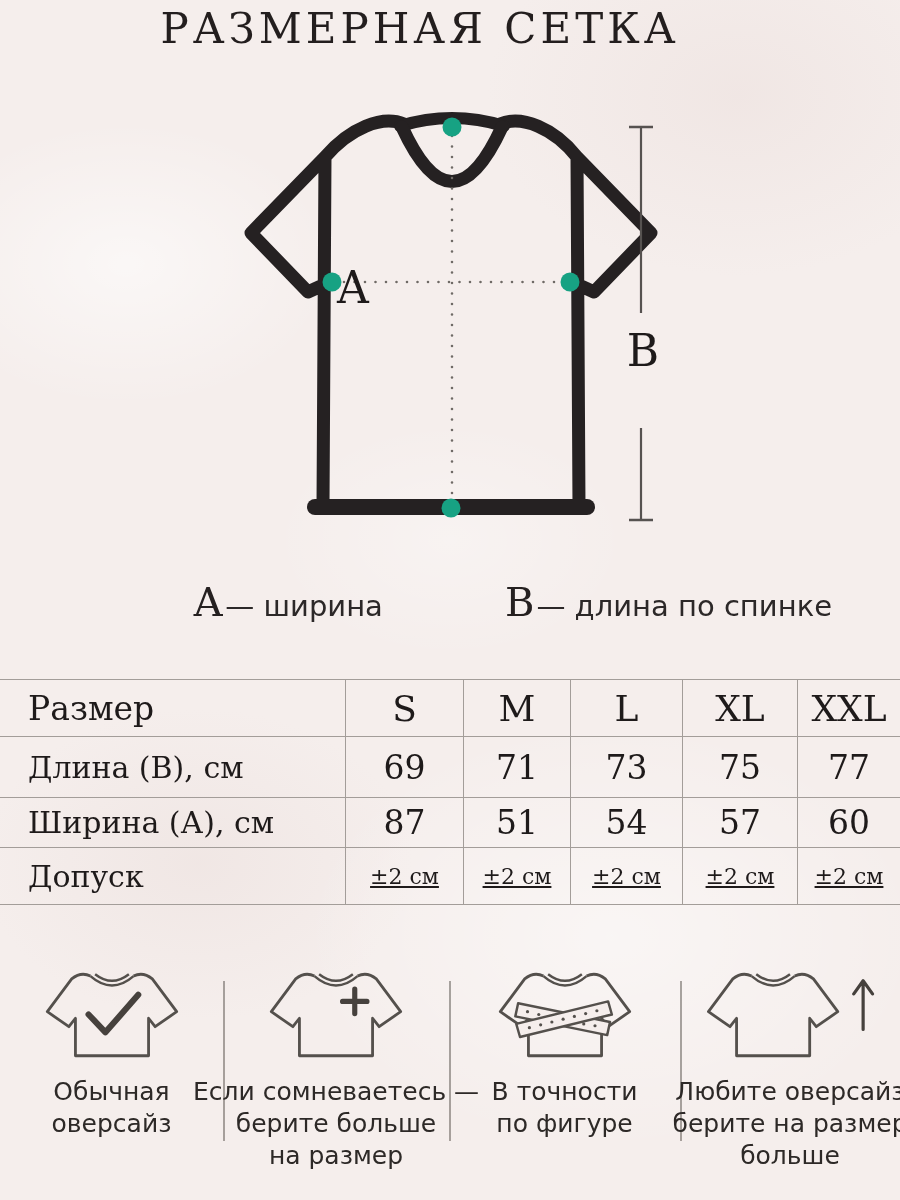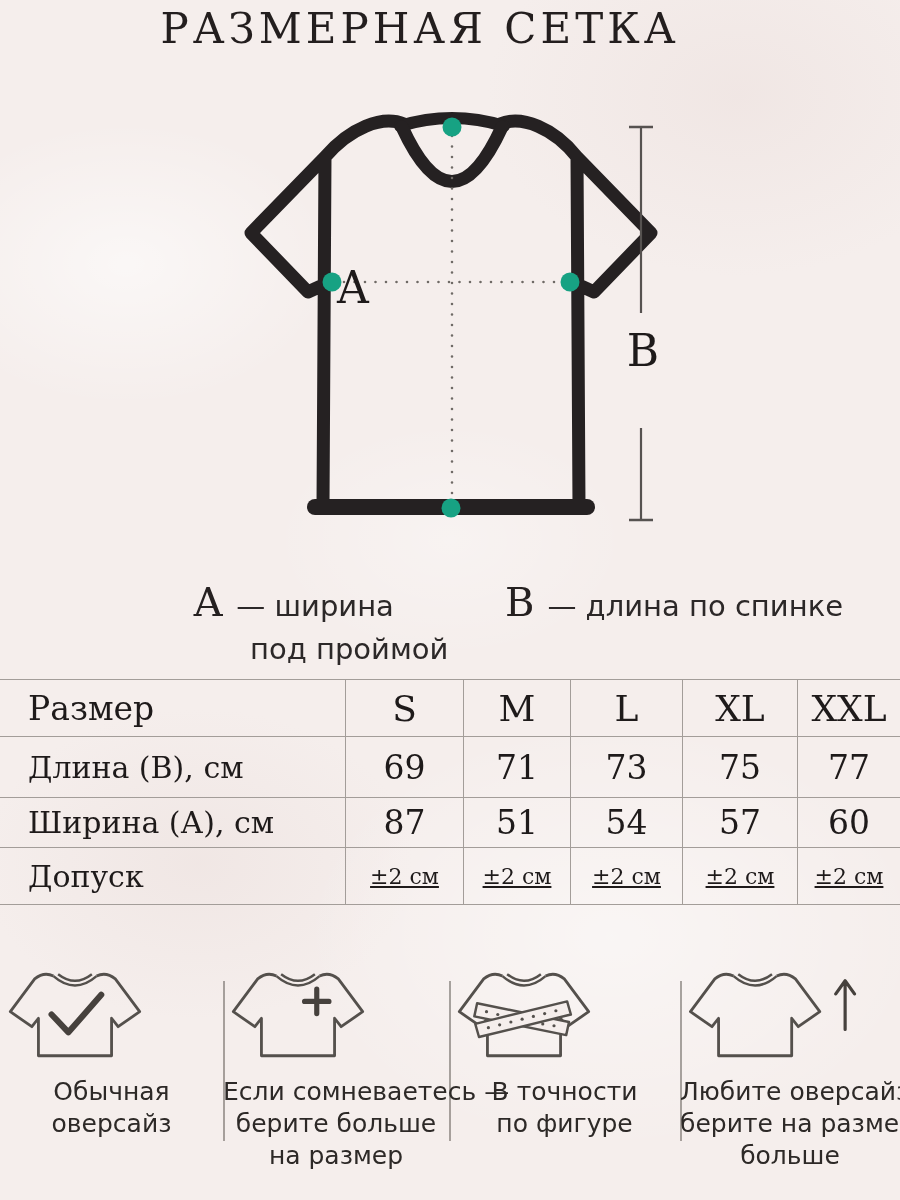--- a/index.html
+++ b/index.html
@@ -26,21 +26,21 @@
   
   .legend-item{ position:absolute; white-space:nowrap; }
   .legend-a{ left:193px; top:579px; }
   .legend-b{ left:505px; top:579px; }
   .legend-letter{
     font-family:"DejaVu Serif","Liberation Serif",serif;
     font-size:40px; color:#252020;
   }
   .legend-text{
     font-family:"DejaVu Sans","Liberation Sans",sans-serif;
-    font-size:29px; color:#2c2828; margin-left:13px;
+    font-size:29px; color:#2c2828; margin-left:2px;
   }
   .legend-line2{
     font-family:"DejaVu Sans","Liberation Sans",sans-serif;
     font-size:29px; color:#2c2828; margin-left:57px; margin-top:7px;
   }
 
   
   .size-table{
     position:absolute; top:679px; left:0; width:780px;
     display:grid;
@@ -57,21 +57,21 @@
   .cell.sizehead{ font-size:36px; }
   .cell.headlabel{ font-size:33px; }
   .cell.tol{ font-size:22px;text-decoration:underline; }
   .cell.bottom{ border-bottom:1.5px solid #a39d99; }
 
   
   .fit-grid{
     position:absolute; top:962px; left:0; width:900px;
     display:grid; grid-template-columns:223px 226px 231px 220px;
   }
-  .fit-option{ display:flex; flex-direction:column; }
+  .fit-option{ display:flex; flex-direction:column; align-items:center; }
   .fit-option svg{ display:block; }
   .caption{
     margin-top:9px; text-align:center;
     font-family:"DejaVu Sans","Liberation Sans",sans-serif;
     font-size:25px; line-height:32px; color:#2d2927; white-space:nowrap;
   }
   .v-divider{
     position:absolute; width:1.5px; height:160px; top:981px;
     background:rgba(100,95,90,.55);
   }
@@ -106,21 +106,20 @@
   <path d="M629 67 H653 M629 460 H653" fill="none" stroke="#565250" stroke-width="2.6"></path>
 
   <text x="353" y="243" text-anchor="middle" font-size="44" font-family="DejaVu Serif, Liberation Serif, serif" fill="#1e1a1a">А</text>
   <text x="643" y="306" text-anchor="middle" font-size="44" font-family="DejaVu Serif, Liberation Serif, serif" fill="#1e1a1a">В</text>
 </svg>
 
 <div class="legend-item legend-a">
   <div>
     <span class="legend-letter">А</span><span class="legend-text">— ширина</span>
   </div>
-  <div class="legend-line2">под проймой</div>
 </div>
 <div class="legend-item legend-b">
   <div>
     <span class="legend-letter">В</span><span class="legend-text">— длина по спинке</span>
   </div>
 </div>
 
 <div class="size-table">
   <div class="cell rowlabel headlabel">Размер</div>
   <div class="cell vline sizehead">S</div>

